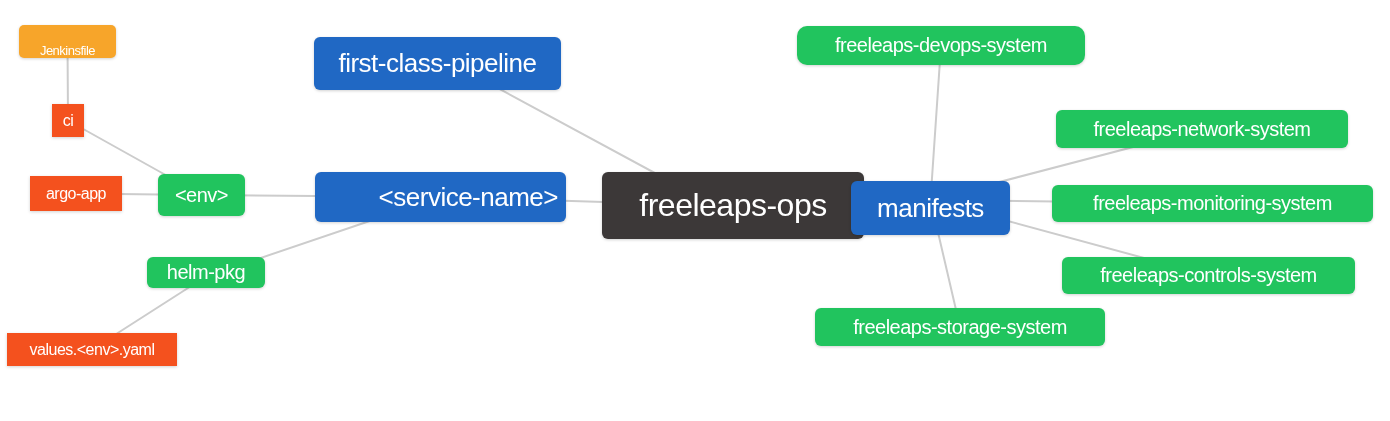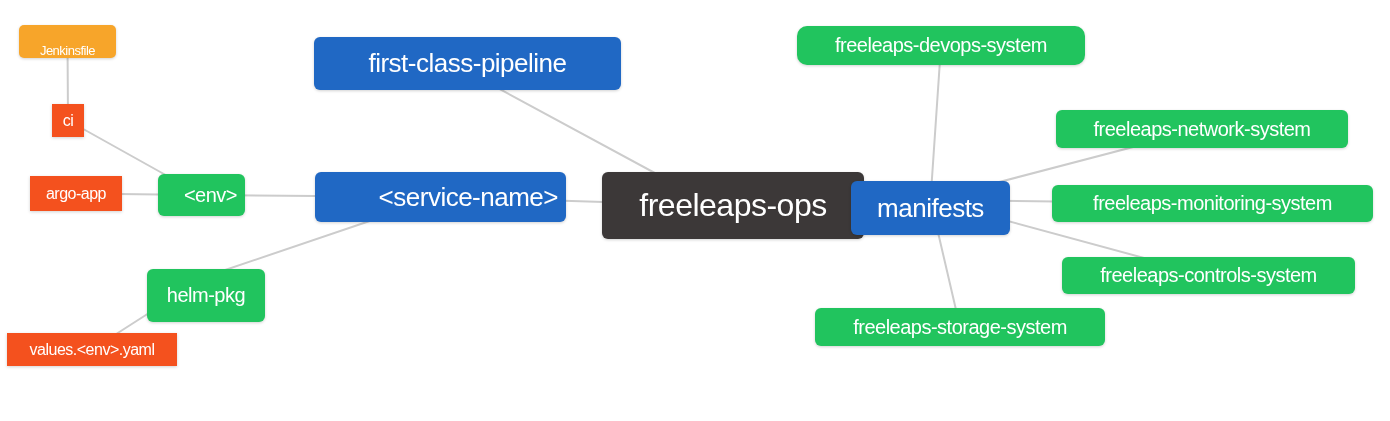--- a/index.html
+++ b/index.html
@@ -59,30 +59,30 @@
   <div id="nodes-layer">
       <div class="node xs" style="left: 19px; top: 25px; width: 97px; height: 33px; background: rgb(247, 165, 42); color: rgb(255, 255, 255);">
         <span>Jenkinsfile</span>
       </div>
       <div class="node sm" style="left: 52px; top: 104px; width: 32px; height: 33px; background: rgb(244, 81, 30); color: rgb(255, 255, 255);">
         <span>ci</span>
       </div>
       <div class="node sm" style="left: 30px; top: 176px; width: 92px; height: 35px; background: rgb(244, 81, 30); color: rgb(255, 255, 255);">
         <span>argo-app</span>
       </div>
-      <div class="node md" style="left: 158px; top: 174px; width: 87px; height: 42px; background: rgb(33, 196, 94); color: rgb(255, 255, 255); justify-content: flex-end;">
+      <div class="node md" style="left: 158px; top: 174px; width: 87px; height: 42px; background: rgb(33, 196, 94); color: rgb(255, 255, 255);">
         <span>&lt;env&gt;</span>
       </div>
-      <div class="node md" style="left: 147px; top: 257px; width: 118px; height: 53px; background: rgb(33, 196, 94); color: rgb(255, 255, 255); margin-top: 12px;">
+      <div class="node md" style="left: 147px; top: 257px; width: 118px; height: 31px; background: rgb(33, 196, 94); color: rgb(255, 255, 255);">
         <span>helm-pkg</span>
       </div>
       <div class="node sm" style="left: 7px; top: 333px; width: 170px; height: 33px; background: rgb(244, 81, 30); color: rgb(255, 255, 255);">
         <span>values.&lt;env&gt;.yaml</span>
       </div>
-      <div class="node lg" style="left: 314px; top: 37px; width: 307px; height: 53px; background: rgb(32, 104, 196); color: rgb(255, 255, 255);">
+      <div class="node lg" style="left: 314px; top: 37px; width: 247px; height: 53px; background: rgb(32, 104, 196); color: rgb(255, 255, 255);">
         <span>first-class-pipeline</span>
       </div>
       <div class="node lg" style="left: 315px; top: 172px; width: 251px; height: 50px; background: rgb(32, 104, 196); color: rgb(255, 255, 255); justify-content: flex-end;">
         <span>&lt;service-name&gt;</span>
       </div>
       <div class="node xl" style="left: 584px; top: 172px; width: 262px; height: 67px; background: rgb(60, 56, 56); color: rgb(255, 255, 255); margin-left: 18px;">
         <span>freeleaps-ops</span>
       </div>
       <div class="node lg" style="left: 851px; top: 173px; width: 159px; height: 54px; background: rgb(32, 104, 196); color: #ffffff; margin-top: 8px;">
         <span>manifests</span>

